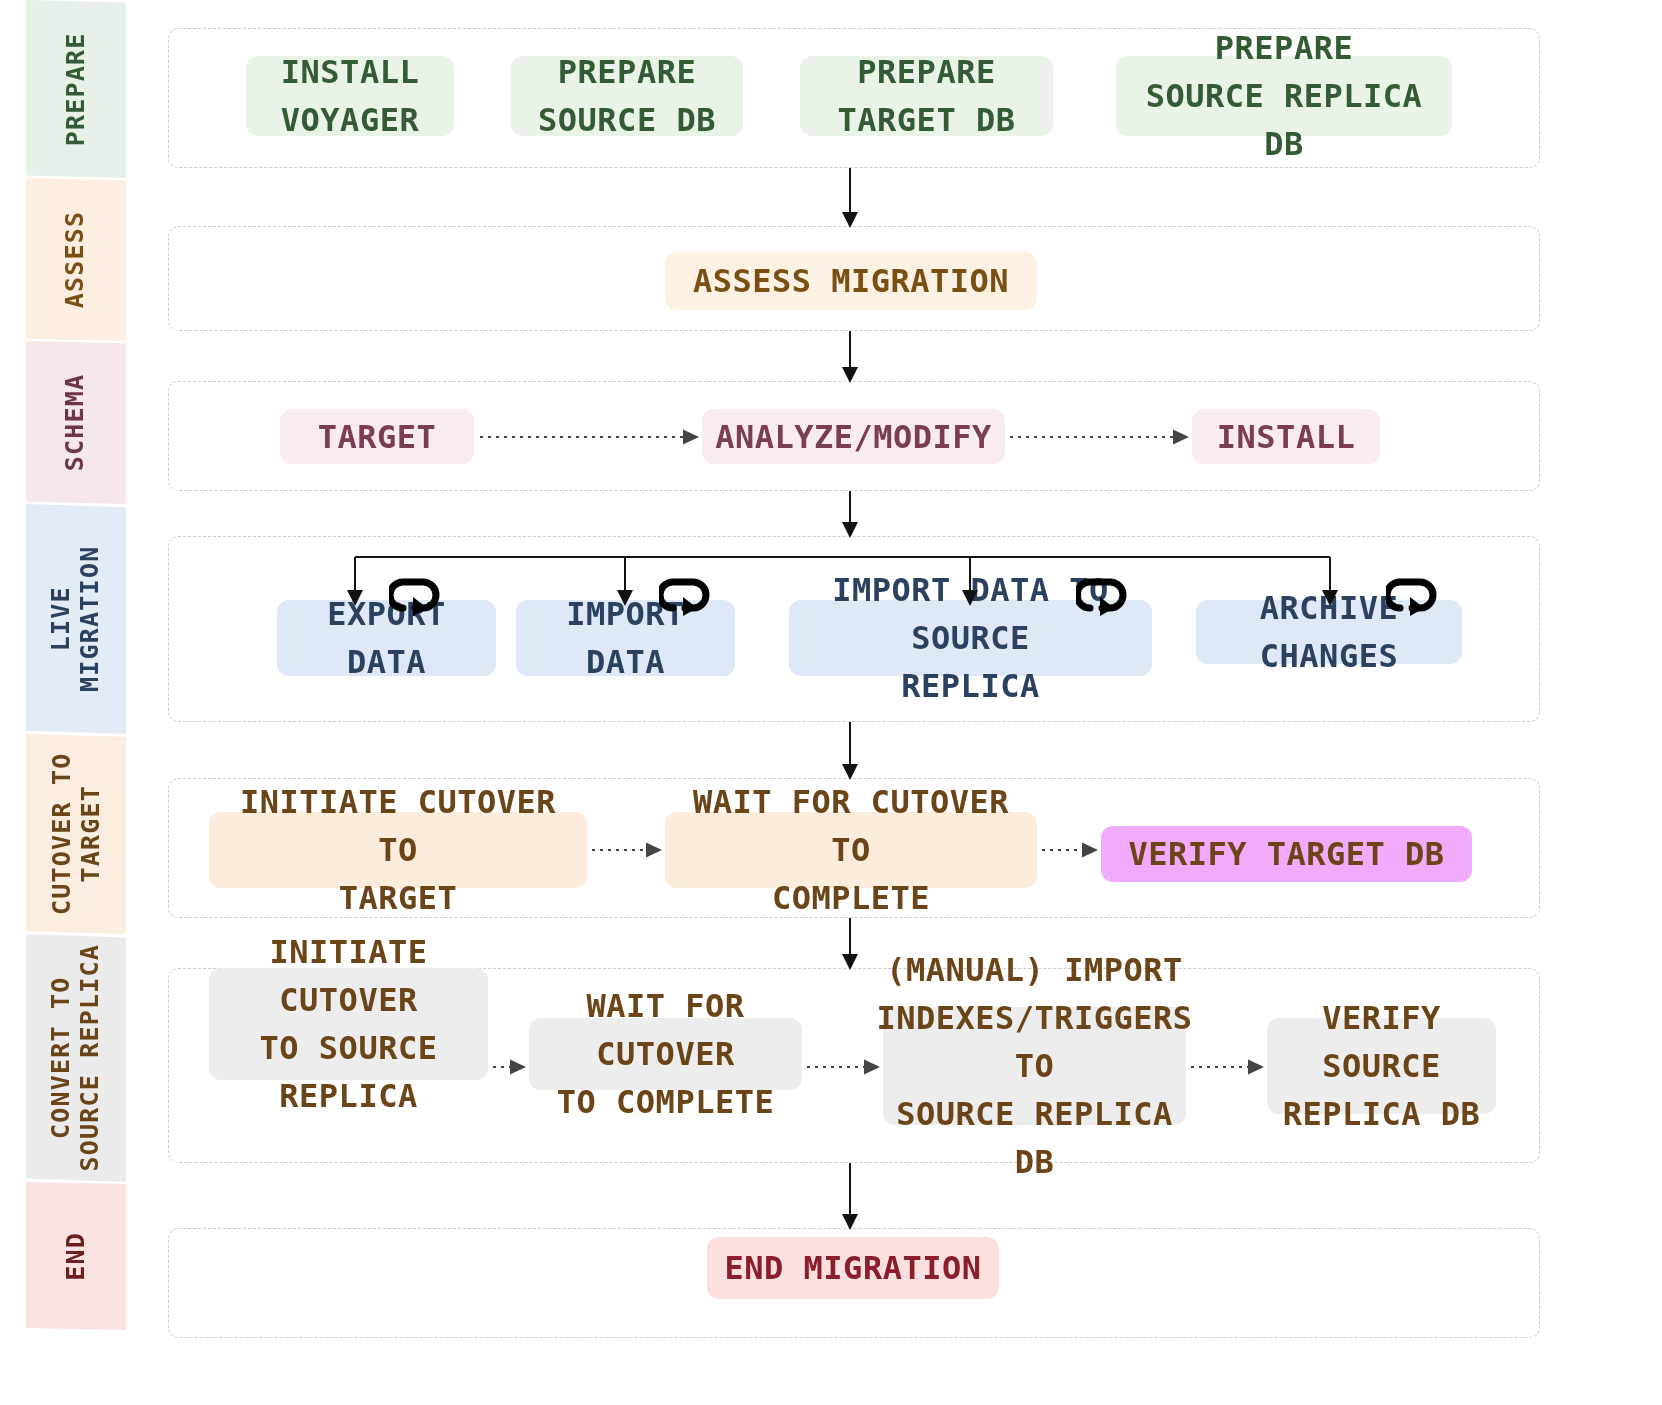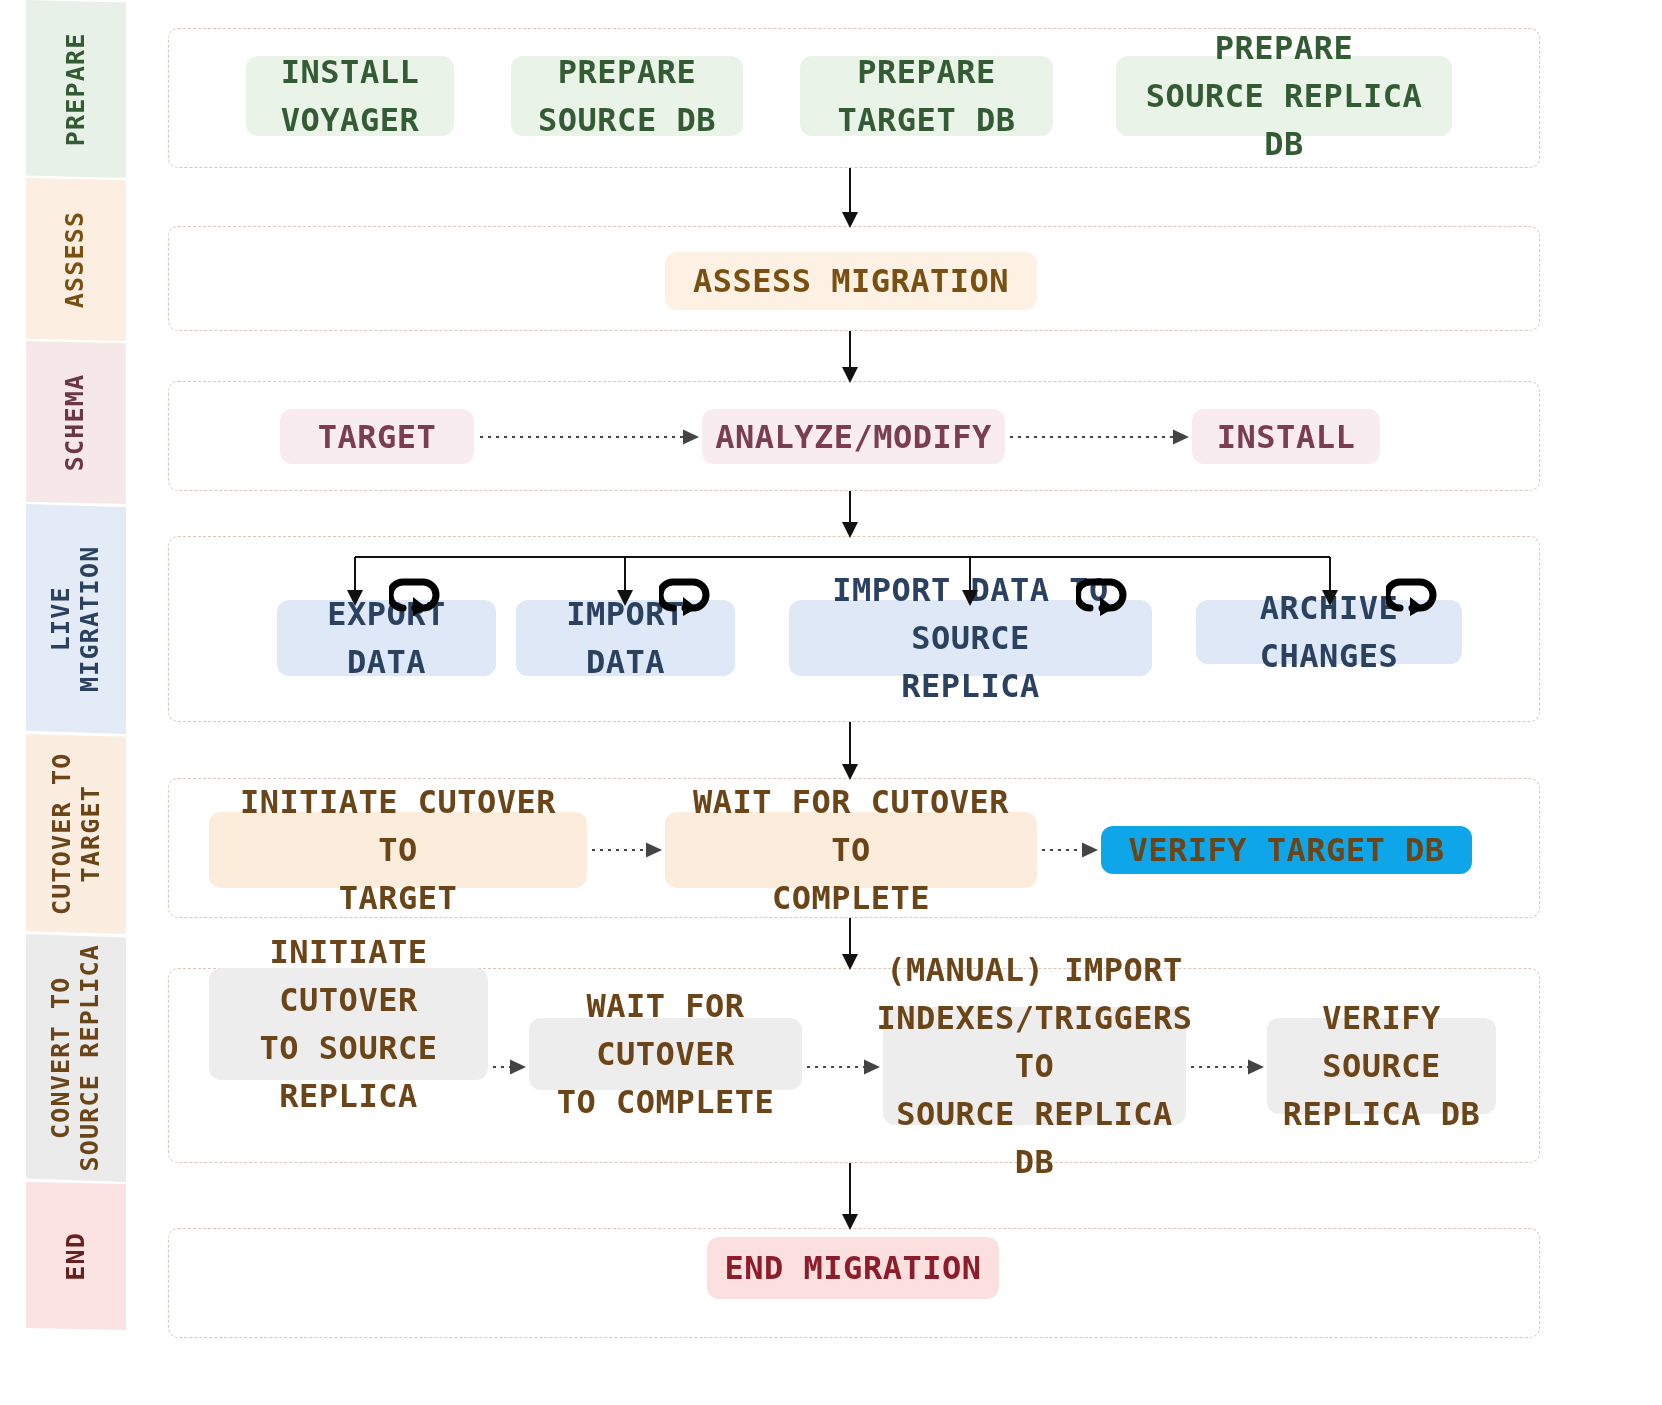--- a/index.html
+++ b/index.html
@@ -135,21 +135,21 @@
         </svg></div>
       <div class="node" style="left: 1196px; top: 600px; width: 266px; height: 64px; background: rgb(223, 232, 247); color: rgb(43, 65, 96);">ARCHIVE CHANGES</div>
       <div class="loop-icon" style="left: 1386px; top: 568px;"><svg viewBox="0 0 56 48" width="56" height="48">
           <path d="M14 40 A13 13 0 1 1 14 14 L34 14 A13 13 0 0 1 34 40 L26 40" fill="none" stroke="#000" stroke-width="7" stroke-linecap="round"></path>
           <path d="M24 29 L38 40 L24 48 Z" fill="#000"></path>
         </svg></div>
       <div class="node" style="left: 209px; top: 812px; width: 378px; height: 76px; background: rgb(252, 236, 220); color: rgb(107, 68, 23);">INITIATE CUTOVER TO
 TARGET</div>
       <div class="node" style="left: 665px; top: 812px; width: 372px; height: 76px; background: rgb(252, 236, 220); color: rgb(107, 68, 23);">WAIT FOR CUTOVER TO
 COMPLETE</div>
-      <div class="node" style="left: 1101px; top: 826px; width: 371px; height: 48px; background: #0ea5e9; color: rgb(107, 68, 23);">VERIFY TARGET DB</div>
+      <div class="node" style="left: 1101px; top: 826px; width: 371px; height: 56px; background: #f0abfc; color: rgb(107, 68, 23);">VERIFY TARGET DB</div>
       <div class="node" style="left: 209px; top: 968px; width: 279px; height: 112px; background: rgb(237, 237, 237); color: rgb(107, 68, 23);">INITIATE CUTOVER
 TO SOURCE REPLICA</div>
       <div class="node" style="left: 529px; top: 1018px; width: 273px; height: 72px; background: rgb(237, 237, 237); color: rgb(107, 68, 23);">WAIT FOR CUTOVER
 TO COMPLETE</div>
       <div class="node" style="left: 883px; top: 1007px; width: 303px; height: 118px; background: rgb(237, 237, 237); color: rgb(107, 68, 23);">(MANUAL) IMPORT
 INDEXES/TRIGGERS TO
 SOURCE REPLICA DB</div>
       <div class="node" style="left: 1267px; top: 1018px; width: 229px; height: 96px; background: rgb(237, 237, 237); color: rgb(107, 68, 23);">VERIFY SOURCE
 REPLICA DB</div>
       <div class="node" style="left: 707px; top: 1237px; width: 292px; height: 62px; background: rgb(252, 224, 224); color: rgb(140, 29, 42);">END MIGRATION</div>

